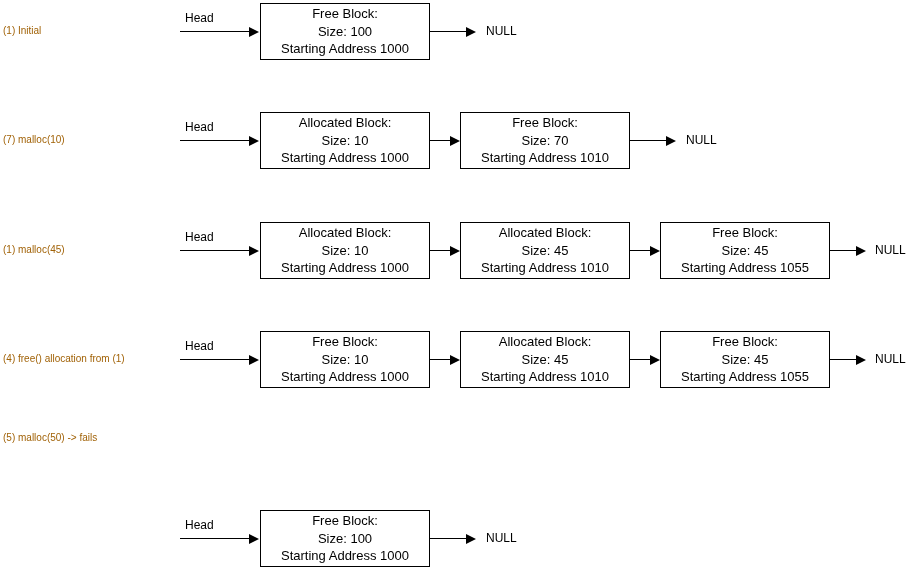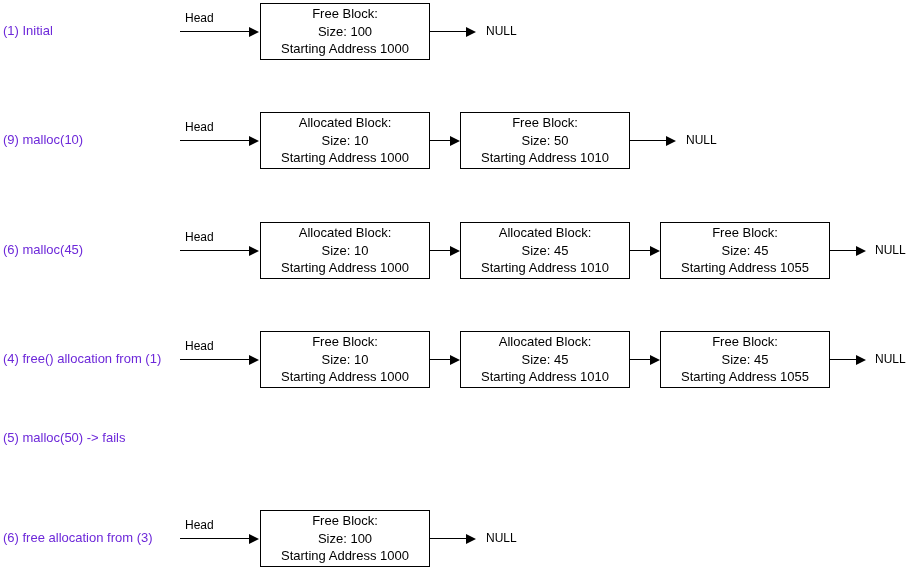--- a/index.html
+++ b/index.html
@@ -2,21 +2,21 @@
 <html><head>
 <meta charset="utf-8">
 <style>
   * { margin:0; padding:0; box-sizing:border-box; }
   html,body { background:#ffffff; }
   body { font-family:"Liberation Sans", sans-serif; color:#000000; }
   .canvas { position:relative; width:921px; height:571px; background:#ffffff; overflow:hidden; }
   .row { position:absolute; left:0; width:921px; height:57px; }
   .step-label {
     position:absolute; left:3px; top:20px;
-    font-size:13px; line-height:16px; white-space:nowrap; color:#6d28d9;
+    font-size:10px; line-height:16px; white-space:nowrap; color:#a16207;
   }
   .node {
     position:absolute; top:0; width:170px; height:57px;
     border:1px solid #000000; background:#ffffff;
     display:flex; flex-direction:column; justify-content:center; align-items:center;
     text-align:left; font-size:13px; line-height:17.5px; white-space:nowrap;
   }
   .arrow { position:absolute; top:0; height:57px; }
   .shaft { position:absolute; left:0; right:9px; top:28px; height:0; border-top:1.4px solid #000000; }
   .tip {
@@ -44,49 +44,49 @@
       <div>Starting Address 1000</div>
     </div>
     <div class="arrow" style="left:430px;width:46px">
       <div class="shaft"></div>
       <div class="tip"></div>
     </div>
     <div class="null-text" style="left:486px">NULL</div>
   </div>
 
   <div class="row" style="top:112px">
-    <div class="step-label">(9) malloc(10)</div>
+    <div class="step-label">(7) malloc(10)</div>
     <div class="arrow" style="left:180px;width:79px">
       <span class="head-text">Head</span>
       <div class="shaft"></div>
       <div class="tip"></div>
     </div>
     <div class="node" style="left:260px">
       <div>Allocated Block:</div>
       <div>Size: 10</div>
       <div>Starting Address 1000</div>
     </div>
     <div class="arrow" style="left:430px;width:30px">
       <div class="shaft"></div>
       <div class="tip"></div>
     </div>
     <div class="node" style="left:460px">
       <div>Free Block:</div>
-      <div>Size: 50</div>
+      <div>Size: 70</div>
       <div>Starting Address 1010</div>
     </div>
     <div class="arrow" style="left:630px;width:46px">
       <div class="shaft"></div>
       <div class="tip"></div>
     </div>
     <div class="null-text" style="left:686px">NULL</div>
   </div>
 
   <div class="row" style="top:222px">
-    <div class="step-label">(6) malloc(45)</div>
+    <div class="step-label">(1) malloc(45)</div>
     <div class="arrow" style="left:180px;width:79px">
       <span class="head-text">Head</span>
       <div class="shaft"></div>
       <div class="tip"></div>
     </div>
     <div class="node" style="left:260px">
       <div>Allocated Block:</div>
       <div>Size: 10</div>
       <div>Starting Address 1000</div>
     </div>
@@ -150,21 +150,20 @@
       <div class="tip"></div>
     </div>
     <div class="null-text" style="left:875px">NULL</div>
   </div>
 
   <div class="row" style="top:410px">
     <div class="step-label">(5) malloc(50) -&gt; fails</div>
   </div>
 
   <div class="row" style="top:510px">
-    <div class="step-label">(6) free allocation from (3)</div>
     <div class="arrow" style="left:180px;width:79px">
       <span class="head-text">Head</span>
       <div class="shaft"></div>
       <div class="tip"></div>
     </div>
     <div class="node" style="left:260px">
       <div>Free Block:</div>
       <div>Size: 100</div>
       <div>Starting Address 1000</div>
     </div>

